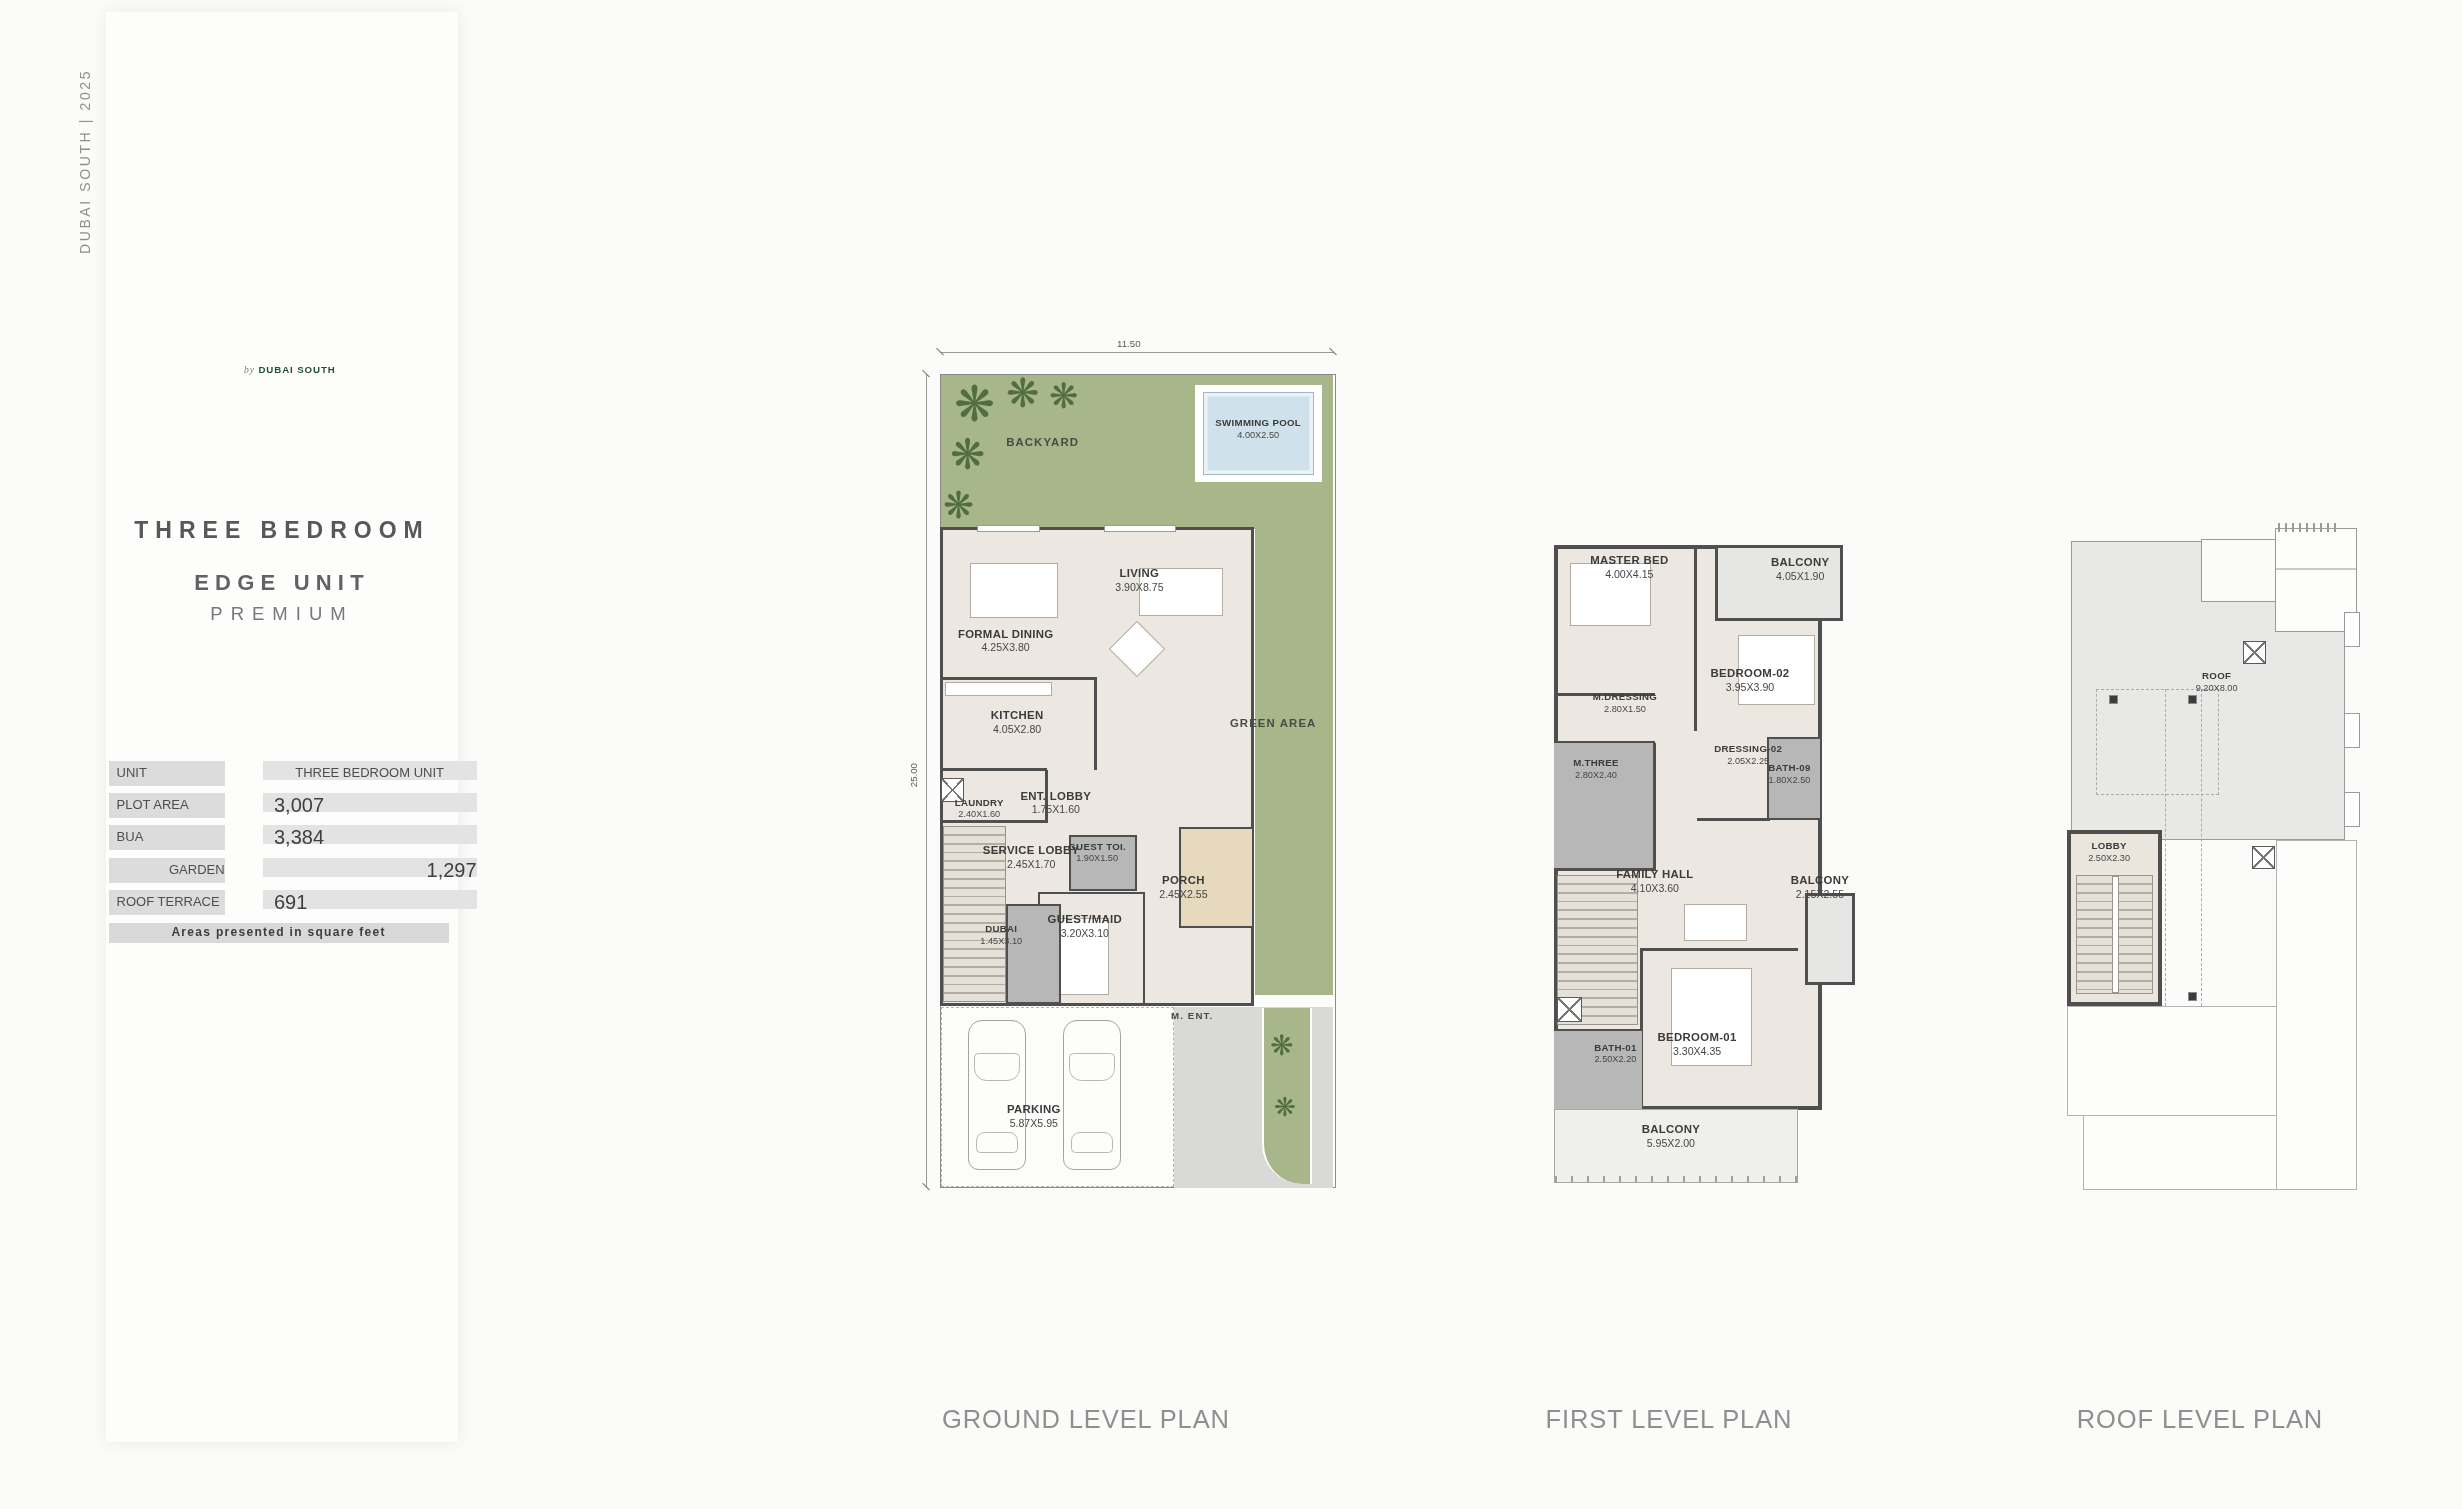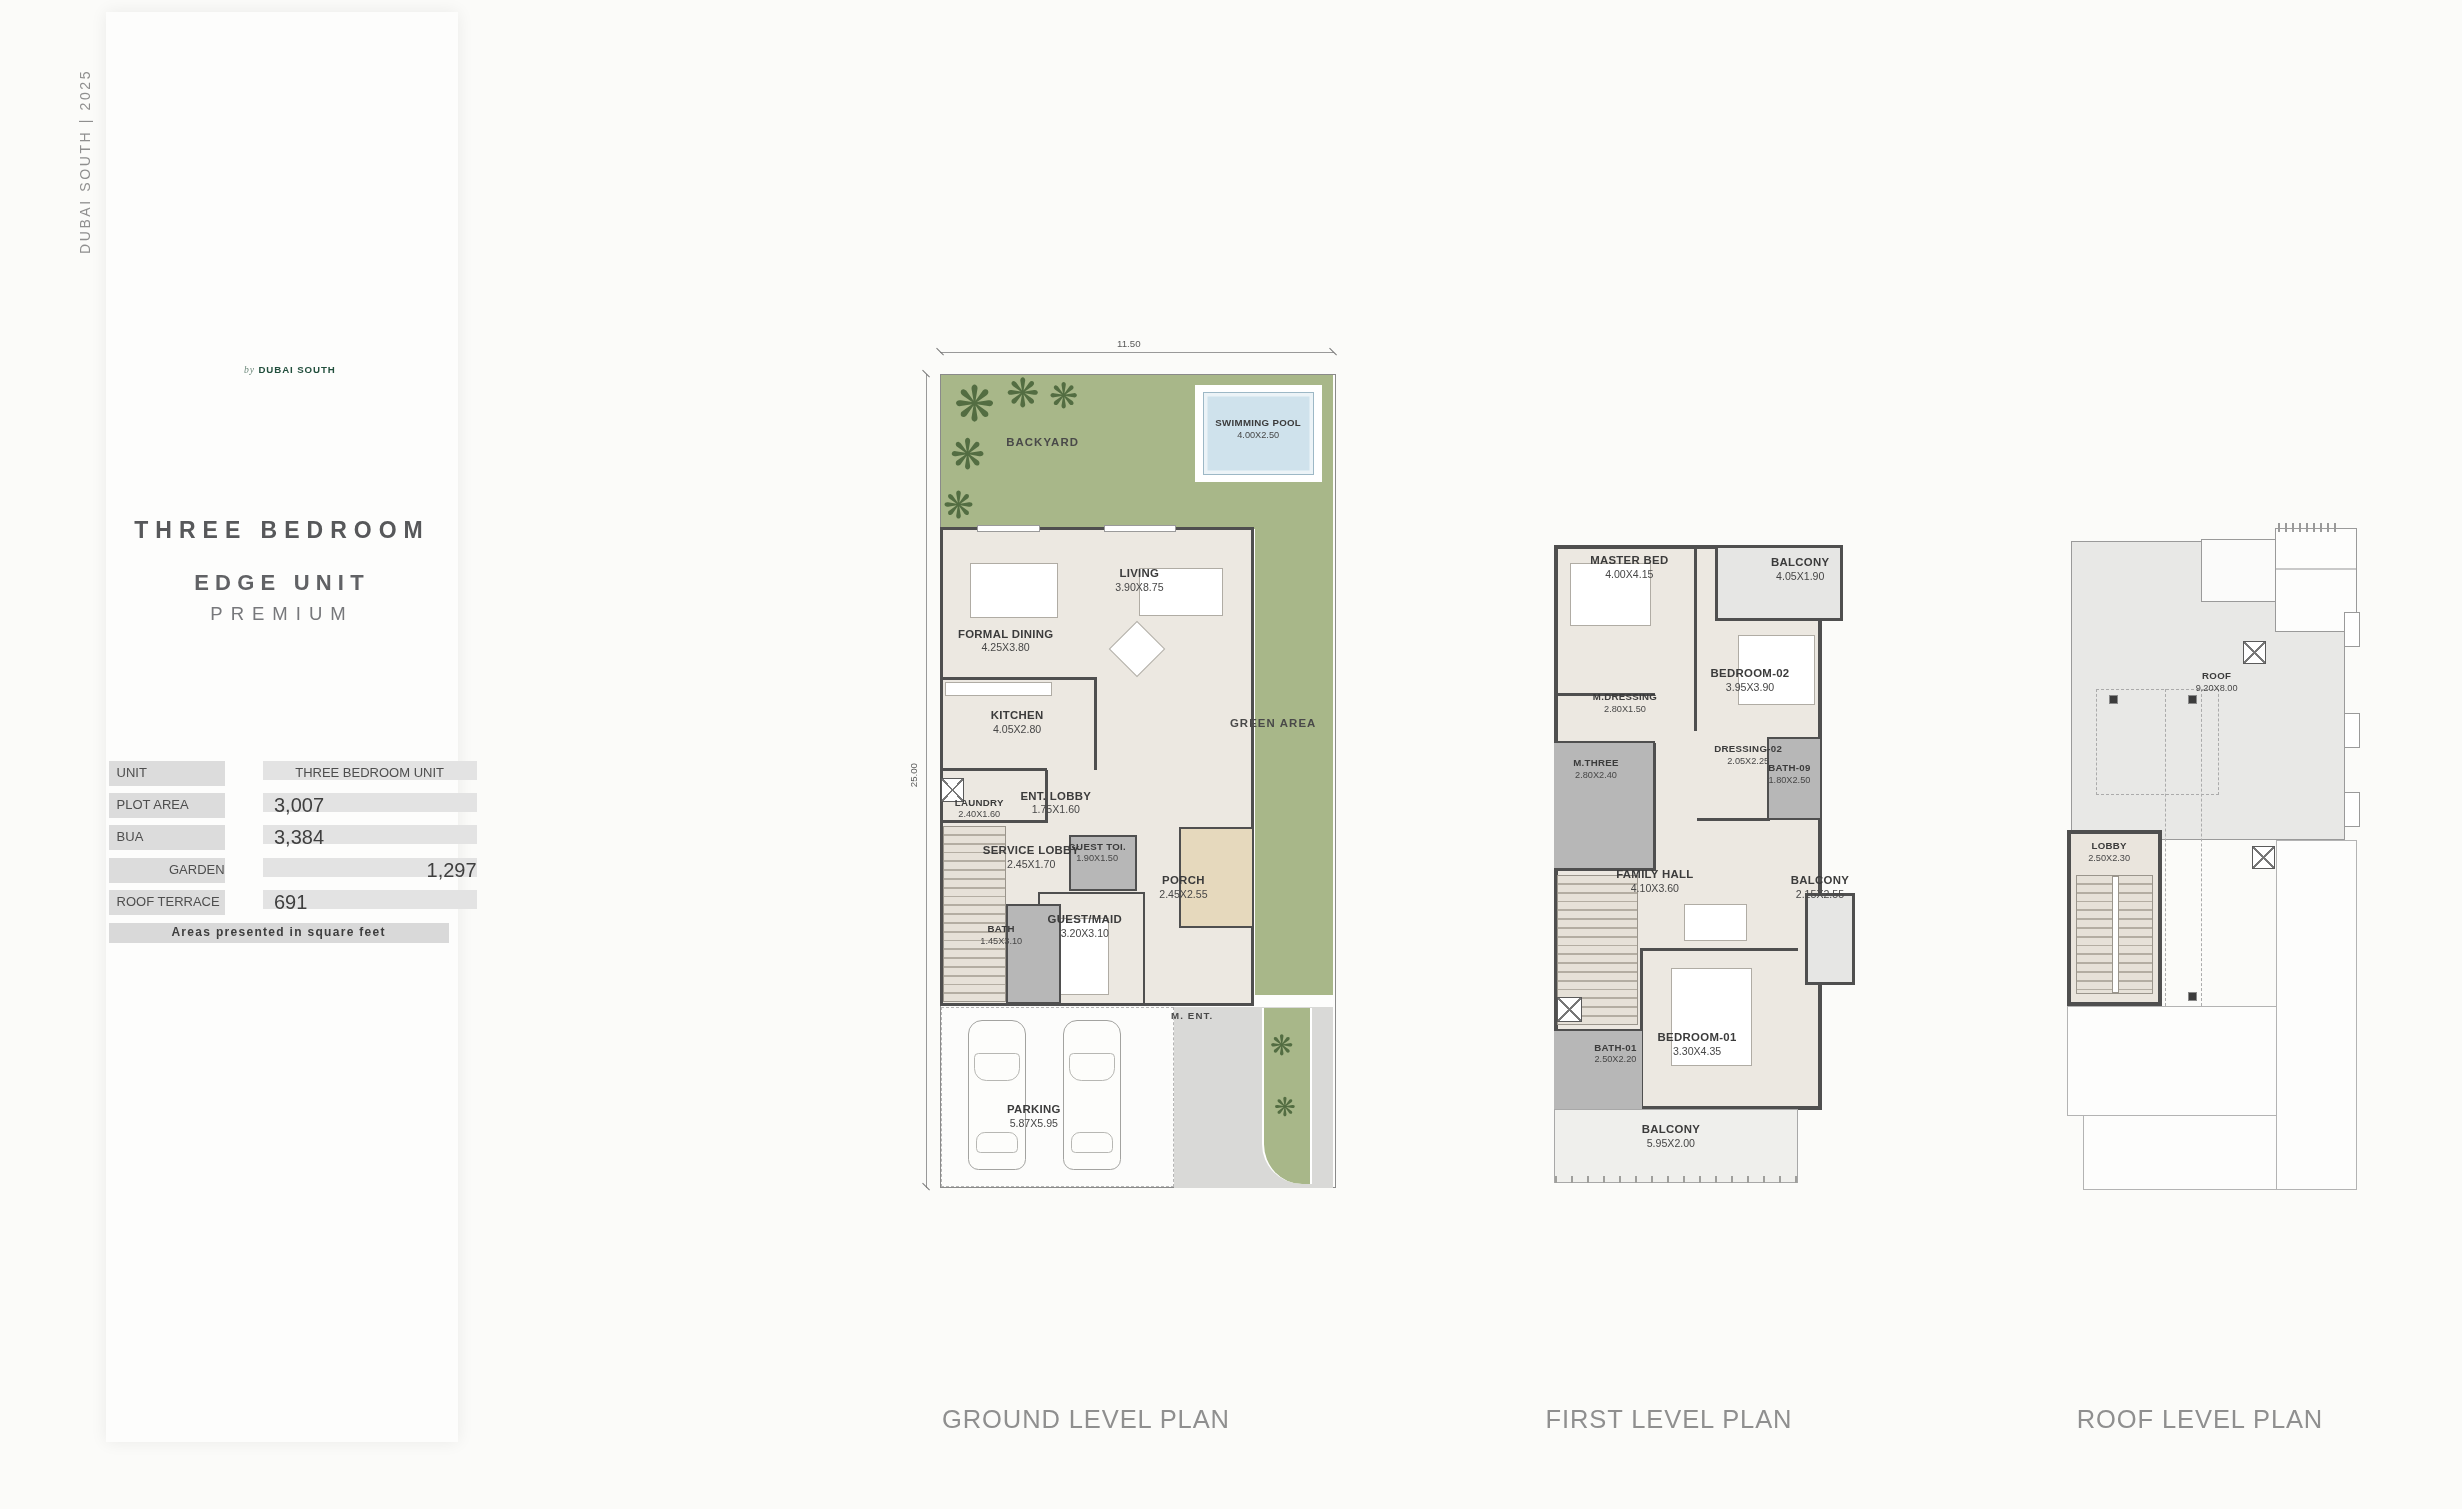--- a/index.html
+++ b/index.html
@@ -201,21 +201,21 @@
       </div>
       <div class="room-label small" style="left: 41.4%; top: 59.1%;">
         <div class="rn">GUEST TOI.</div>
         <div class="rd">1.90X1.50</div>
       </div>
       <div class="room-label" style="left: 61%; top: 63.1%;">
         <div class="rn">PORCH</div>
         <div class="rd">2.45X2.55</div>
       </div>
       <div class="room-label small" style="left: 19.6%; top: 68.6%;">
-        <div class="rn">BATH</div>
+        <div class="rn">DUBAI</div>
         <div class="rd">1.45X3.10</div>
       </div>
       <div class="room-label" style="left: 38.6%; top: 67.6%;">
         <div class="rn">GUEST/MAID</div>
         <div class="rd">3.20X3.10</div>
       </div>
       <div class="room-label small area" style="left: 63%; top: 77.9%;">
         <div class="rn">M. ENT.</div>
       </div>
       <div class="room-label" style="left: 27%; top: 89.5%;">

